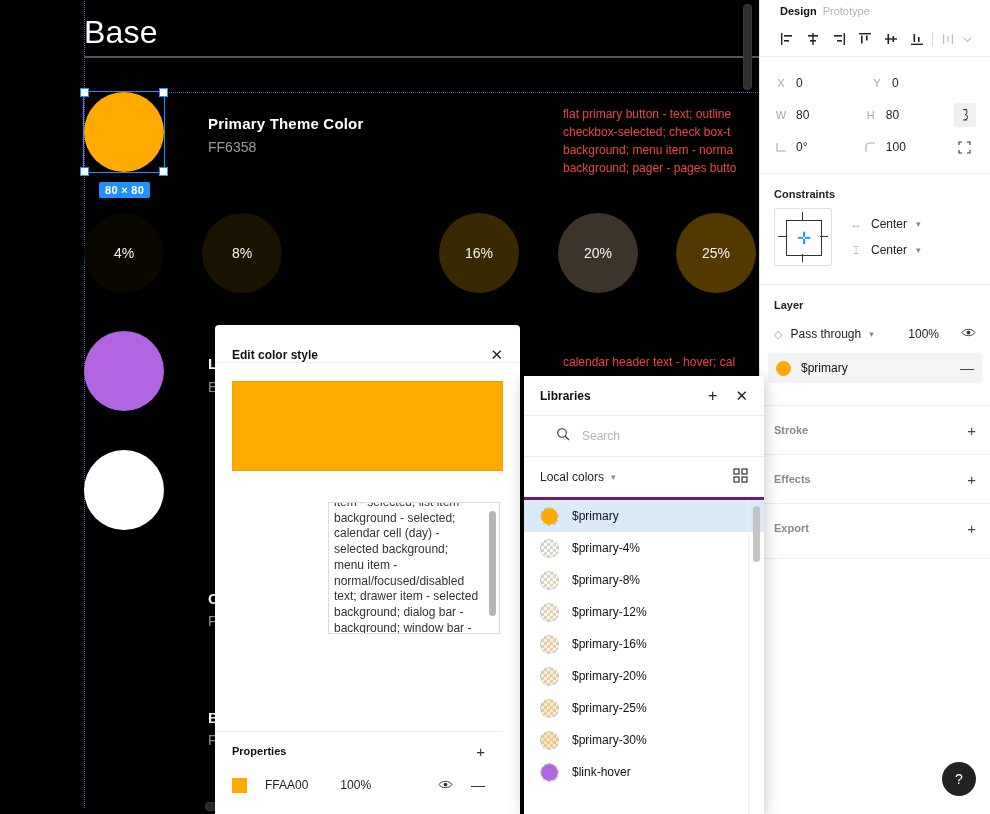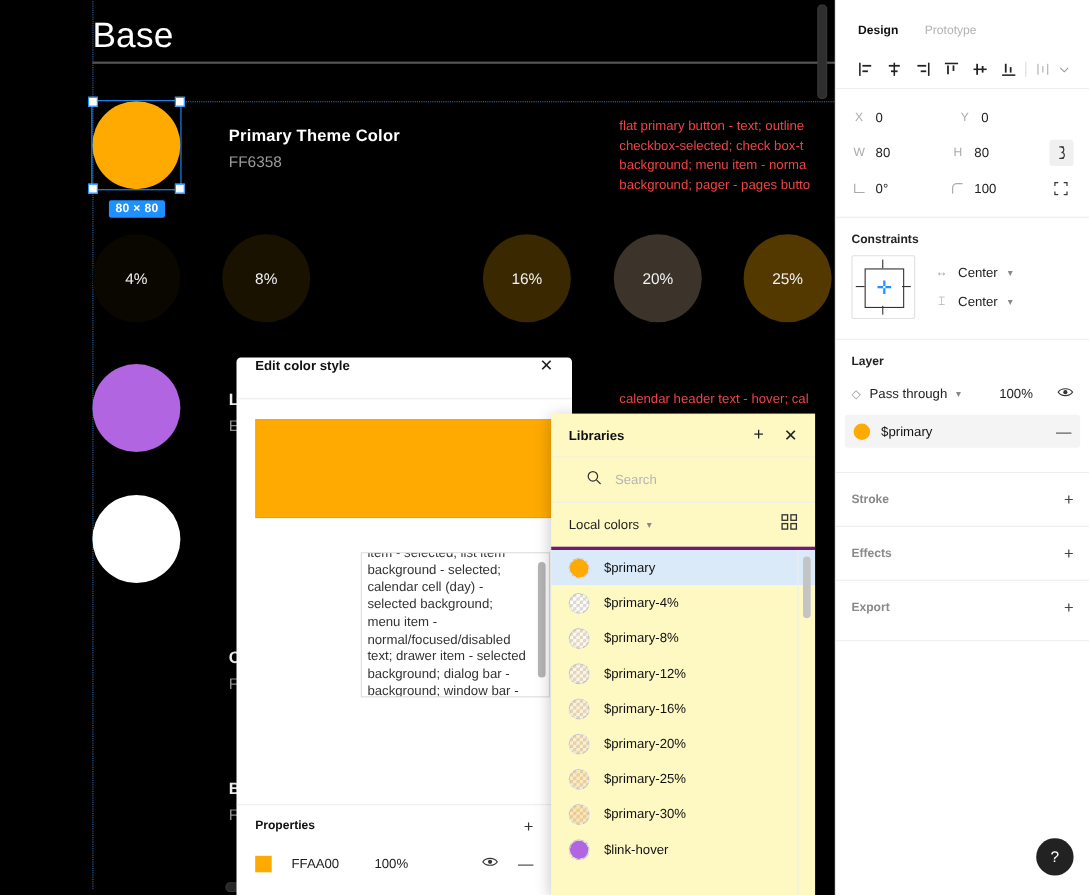--- a/index.html
+++ b/index.html
@@ -69,22 +69,22 @@
   .desc{
     position:absolute;color:#ef4444;font-size:12px;line-height:18px;
     width:215px;white-space:pre-line;
   }
   
   #right-panel{
     position:absolute;right:0;top:0;width:230px;height:814px;
     background:#fff;border-left:1px solid #e5e5e5;
   }
   #rp-tabs{
-    height:22px;display:flex;align-items:flex-end;gap:24px;
-    padding:12px 20px;font-size:11px;
+    height:22px;display:flex;align-items:center;gap:6px;
+    padding:0 20px;font-size:11px;
   }
   #rp-tabs .tab{color:#b3b3b3;cursor:default;}
   #rp-tabs .tab.active{color:#111;font-weight:bold;}
   #align-row{
     height:34px;display:flex;align-items:center;gap:0px;padding:0 14px;
     border-bottom:1px solid #eee;
   }
   .align-btn{
     width:26px;height:26px;display:flex;align-items:center;justify-content:center;
   }
@@ -143,21 +143,21 @@
   .collapse-row .t{font-size:11px;font-weight:bold;color:#8a8a8a;}
   .collapse-row .p{margin-left:auto;color:#444;font-size:15px;}
   
   #edit-dialog{
     position:absolute;left:215px;top:325px;width:305px;height:489px;
     background:#fff;border-radius:4px 4px 0 0;
     box-shadow:0 3px 14px rgba(0,0,0,.28);
     overflow:hidden;
   }
   #ed-header{
-    height:37px;display:flex;align-items:flex-start;padding:0 17px;
+    height:37px;display:flex;align-items:flex-end;padding:0 17px;
     border-bottom:1px solid #eee;
   }
   #ed-header .t{font-size:12px;font-weight:bold;color:#111;}
   #ed-header .x{margin-left:auto;color:#222;font-size:15px;line-height:1;}
   #ed-preview{
     margin:18px 17px 0 17px;height:88px;background:#FFAA00;
     border:1px solid rgba(0,0,0,.06);
   }
   #ed-textarea{
     position:absolute;left:113px;top:177px;width:170px;height:130px;
@@ -180,22 +180,22 @@
   #ed-props .hdr .t{font-size:11px;font-weight:bold;color:#111;}
   #ed-props .hdr .plus{margin-left:auto;font-size:15px;color:#333;}
   #ed-prop-row{display:flex;align-items:center;height:30px;padding:0 17px;gap:0;}
   #ed-prop-row .sw{width:15px;height:15px;background:#FFAA00;}
   #ed-prop-row .hex{margin-left:18px;font-size:12px;color:#222;}
   #ed-prop-row .pct{margin-left:32px;font-size:12px;color:#222;}
   #ed-prop-row .eye{margin-left:auto;color:#333;}
   #ed-prop-row .minus{margin-left:18px;color:#333;font-size:14px;}
   
   #lib-panel{
-    position:absolute;left:501px;top:376px;width:240px;height:438px;
-    background:#fef9c3;box-shadow:0 3px 14px rgba(0,0,0,.25);
+    position:absolute;left:524px;top:376px;width:240px;height:438px;
+    background:#ffffff;box-shadow:0 3px 14px rgba(0,0,0,.25);
     overflow:hidden;
   }
   #lib-header{
     height:39px;display:flex;align-items:center;padding:0 16px;
     border-bottom:1px solid #eee;
   }
   #lib-header .t{font-size:12px;font-weight:bold;color:#111;}
   #lib-header .plus{margin-left:auto;font-size:16px;color:#222;}
   #lib-header .x{margin-left:18px;font-size:15px;color:#222;}
   #lib-search{

